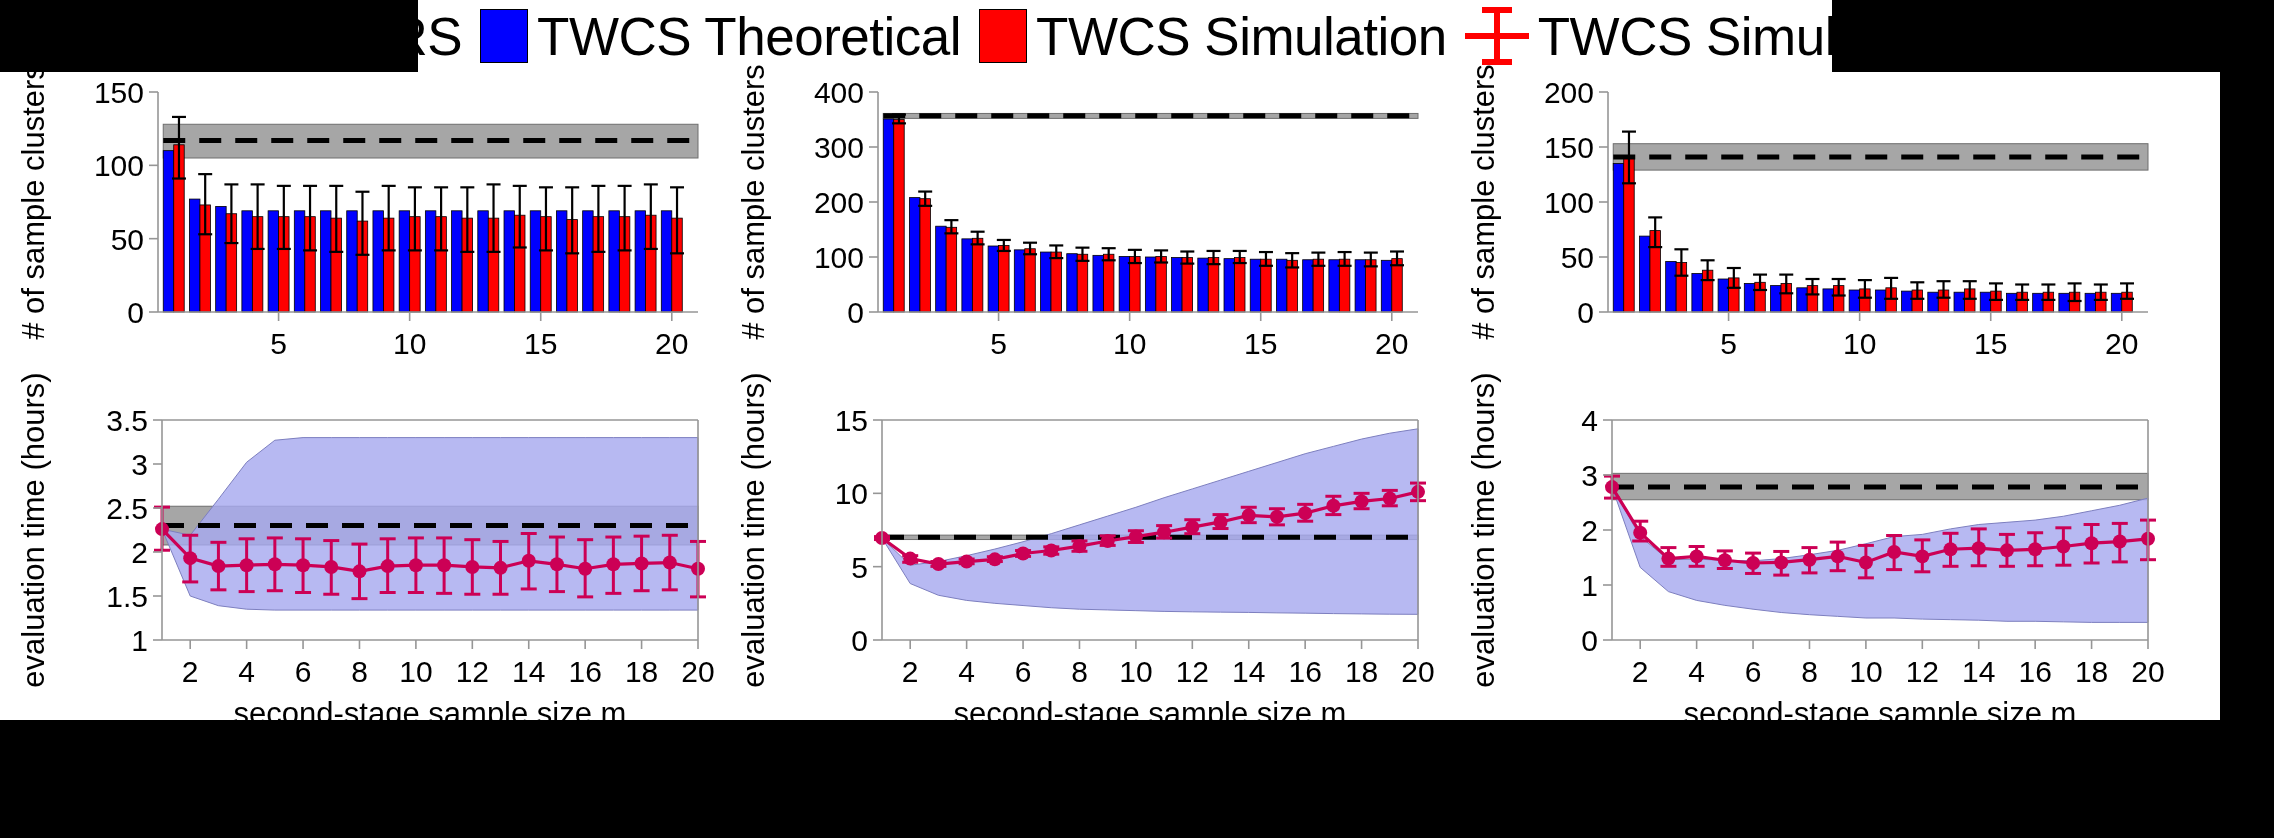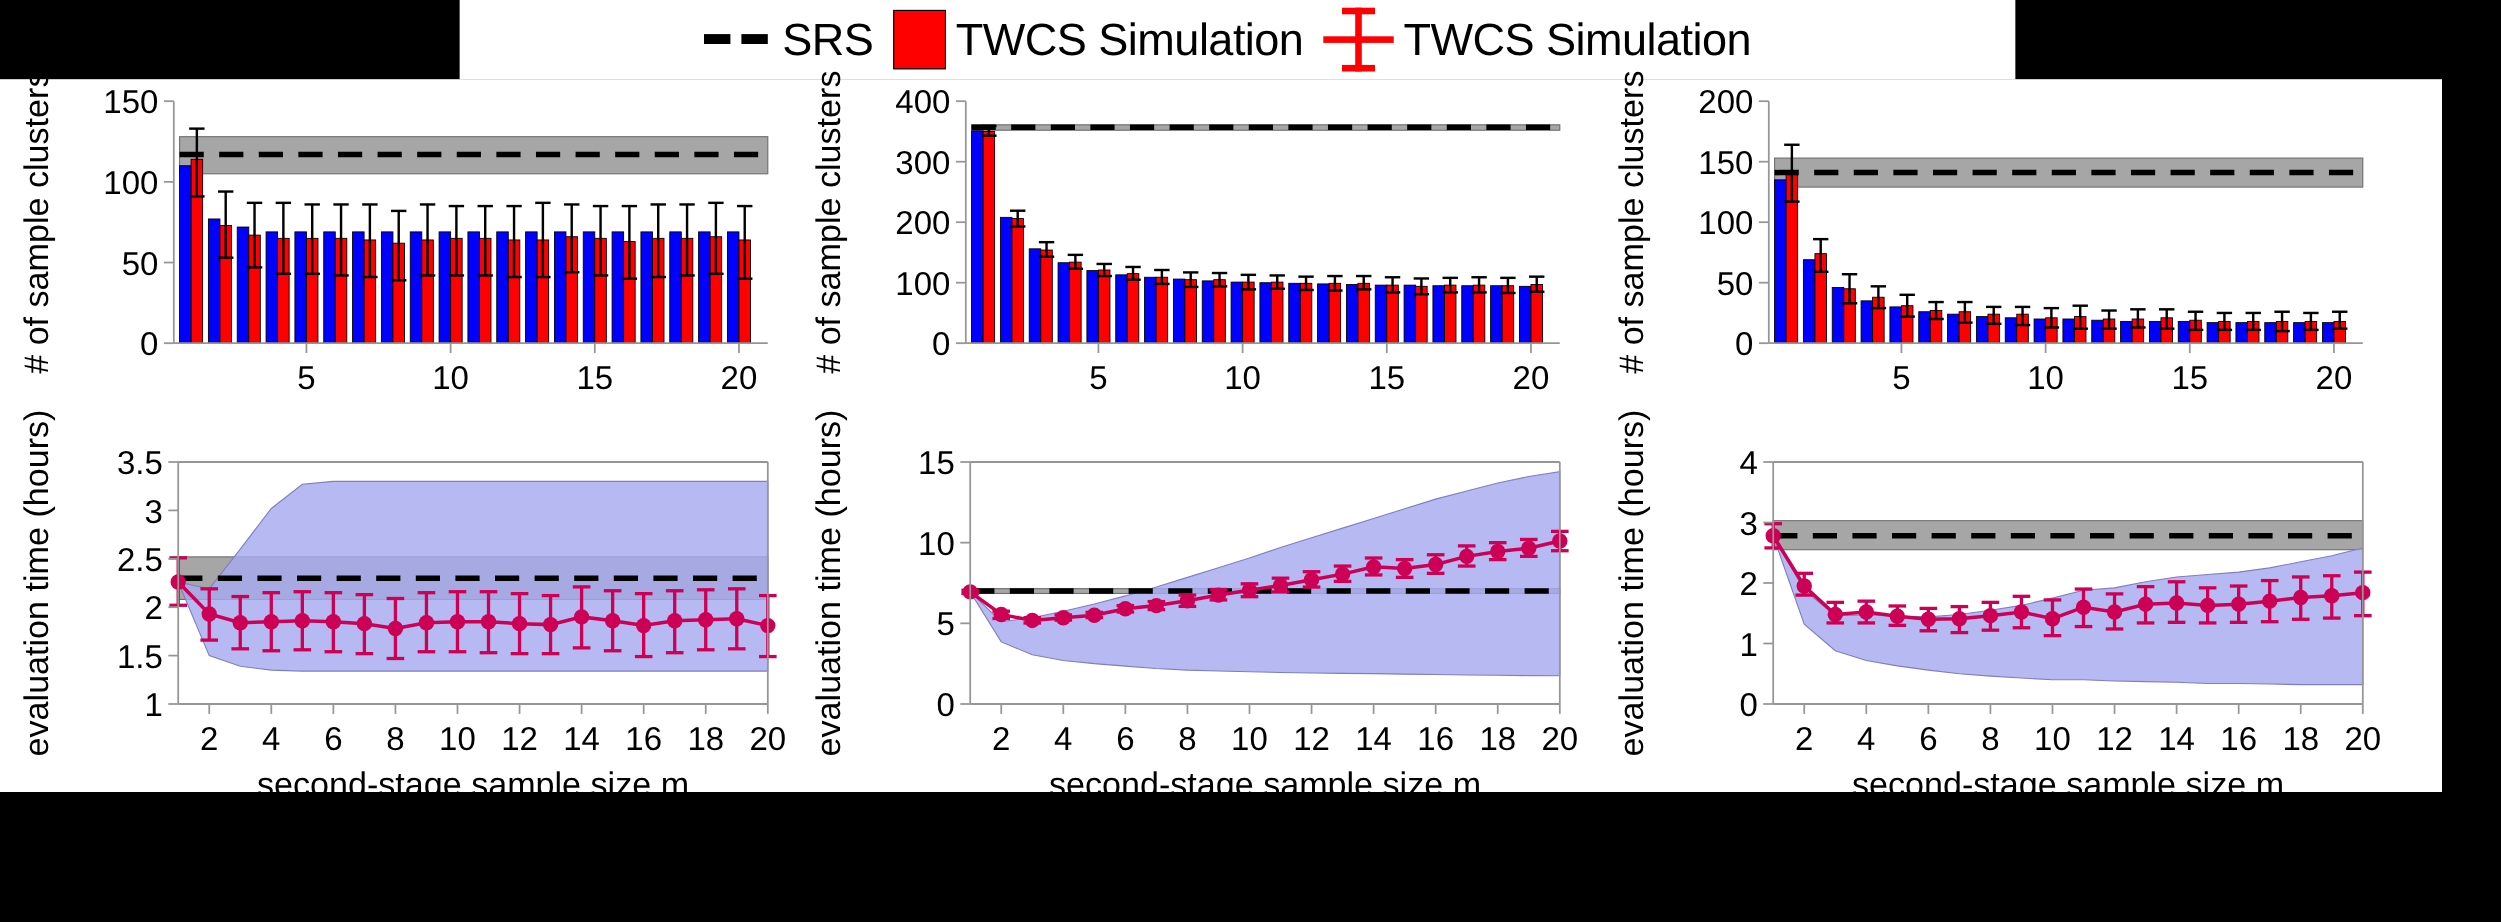--- a/index.html
+++ b/index.html
@@ -8,21 +8,21 @@
   #figure{position:absolute;left:0;top:0;width:2274px;height:838px;background:#000;}
 
   
   .white-canvas{position:absolute;background:#fff;}
   #canvas-main{left:0;top:72px;width:2220px;height:648px;}
   #canvas-legend{left:418px;top:0;width:1414px;height:72px;}
 
   .legend-bar{position:absolute;left:418px;top:0;width:1414px;height:72px;
     display:flex;align-items:center;justify-content:center;gap:0px;background:#fff;}
   .legend-entry{display:flex;align-items:center;gap:9px;margin-right:18px;}
-  .legend-label{font-size:41px;color:#000;white-space:nowrap;letter-spacing:-0.5px;}
+  .legend-label{font-size:53px;color:#000;white-space:nowrap;letter-spacing:-0.5px;}
   .legend-dash{width:62px;height:10px;position:relative;}
   .legend-dash:before,.legend-dash:after{content:"";position:absolute;top:0;width:24px;height:9px;background:#000;}
   .legend-dash:before{left:0;}
   .legend-dash:after{left:34px;}
   .legend-swatch{width:46px;height:52px;border:1.5px solid #000;}
   .legend-err{width:64px;height:58px;position:relative;}
   .legend-err .v{position:absolute;left:29px;top:0;width:6px;height:58px;background:#ff0000;}
   .legend-err .h{position:absolute;left:0;top:26px;width:64px;height:6px;background:#ff0000;}
   .legend-err .capt{position:absolute;left:17px;top:0;width:30px;height:6px;background:#ff0000;}
   .legend-err .capb{position:absolute;left:17px;top:52px;width:30px;height:6px;background:#ff0000;}
@@ -36,20 +36,24 @@
 
 <div id="figure">
 
   <div class="white-canvas" id="canvas-main"></div>
   <div class="white-canvas" id="canvas-legend"></div>
 
   <div class="legend-bar">
     <div class="legend-entry">
       <span class="legend-dash"></span>
       <span class="legend-label">SRS</span>
+    </div>
+    <div class="legend-entry">
+      <span class="legend-swatch" style="background:#0000ff"></span>
+      <span class="legend-label">TWCS Theoretical</span>
     </div>
     <div class="legend-entry">
       <span class="legend-swatch" style="background:#ff0000"></span>
       <span class="legend-label">TWCS Simulation</span>
     </div>
     <div class="legend-entry">
       <span class="legend-err">
         <i class="h"></i>
           <i class="v"></i>
           <i class="capt"></i>

